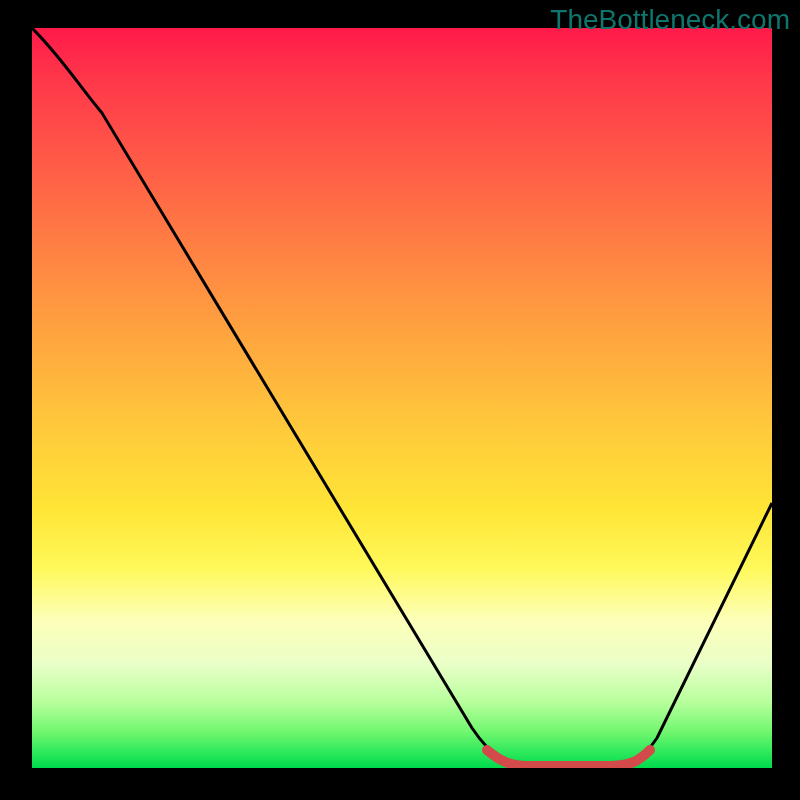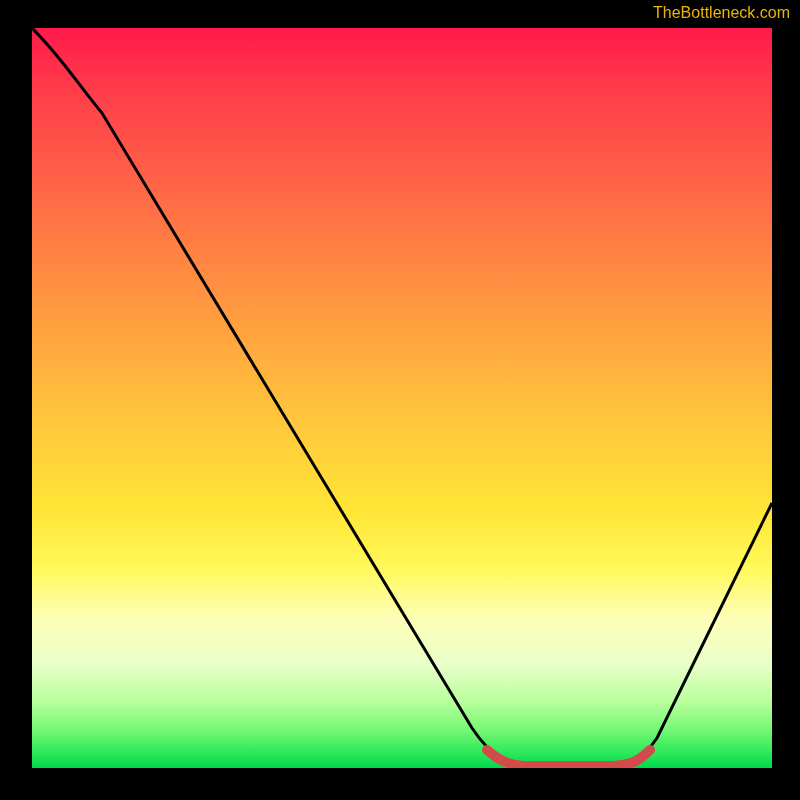--- a/index.html
+++ b/index.html
@@ -8,22 +8,22 @@
     width: 800px;
     height: 800px;
     background: #000;
     position: relative;
     font-family: Arial, Helvetica, sans-serif;
   }
   .watermark {
     position: absolute;
     top: 4px;
     right: 10px;
-    color: #eab308;
-    font-size: 16px;
+    color: #0f766e;
+    font-size: 28px;
     font-weight: 500;
     z-index: 10;
   }
   .plot-area {
     position: absolute;
     left: 32px;
     top: 28px;
     width: 740px;
     height: 740px;
     overflow: hidden;

